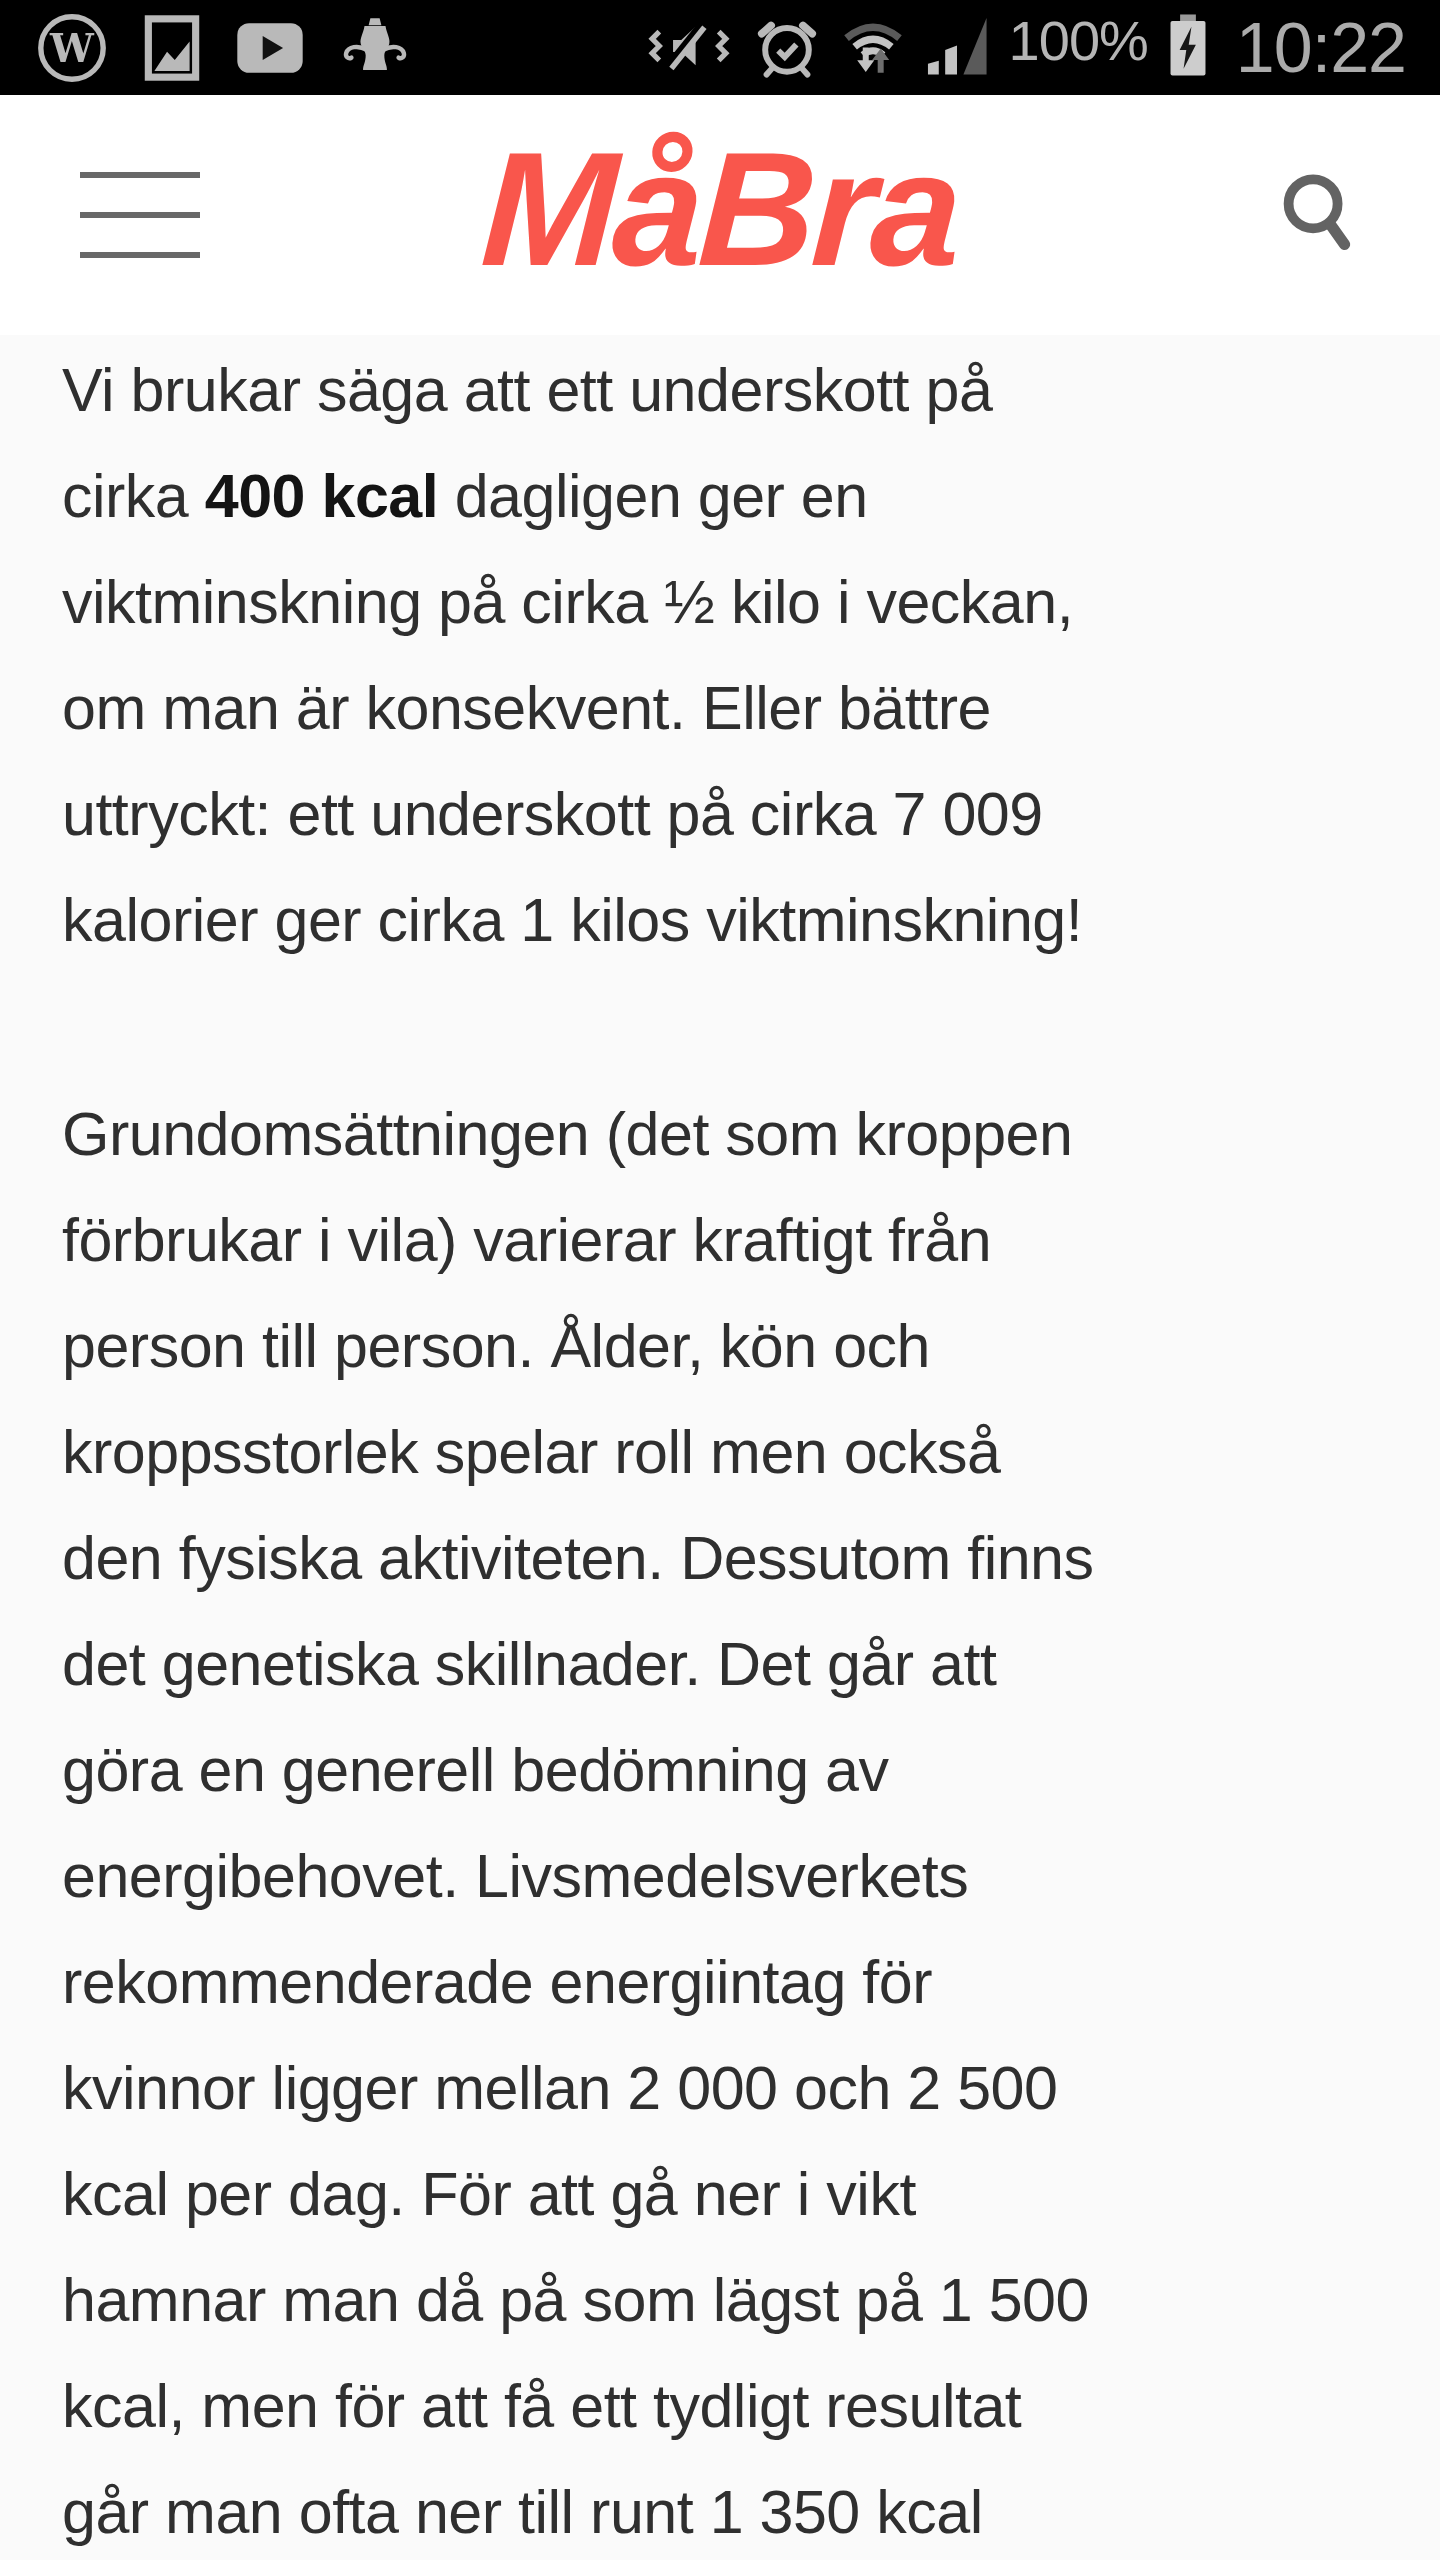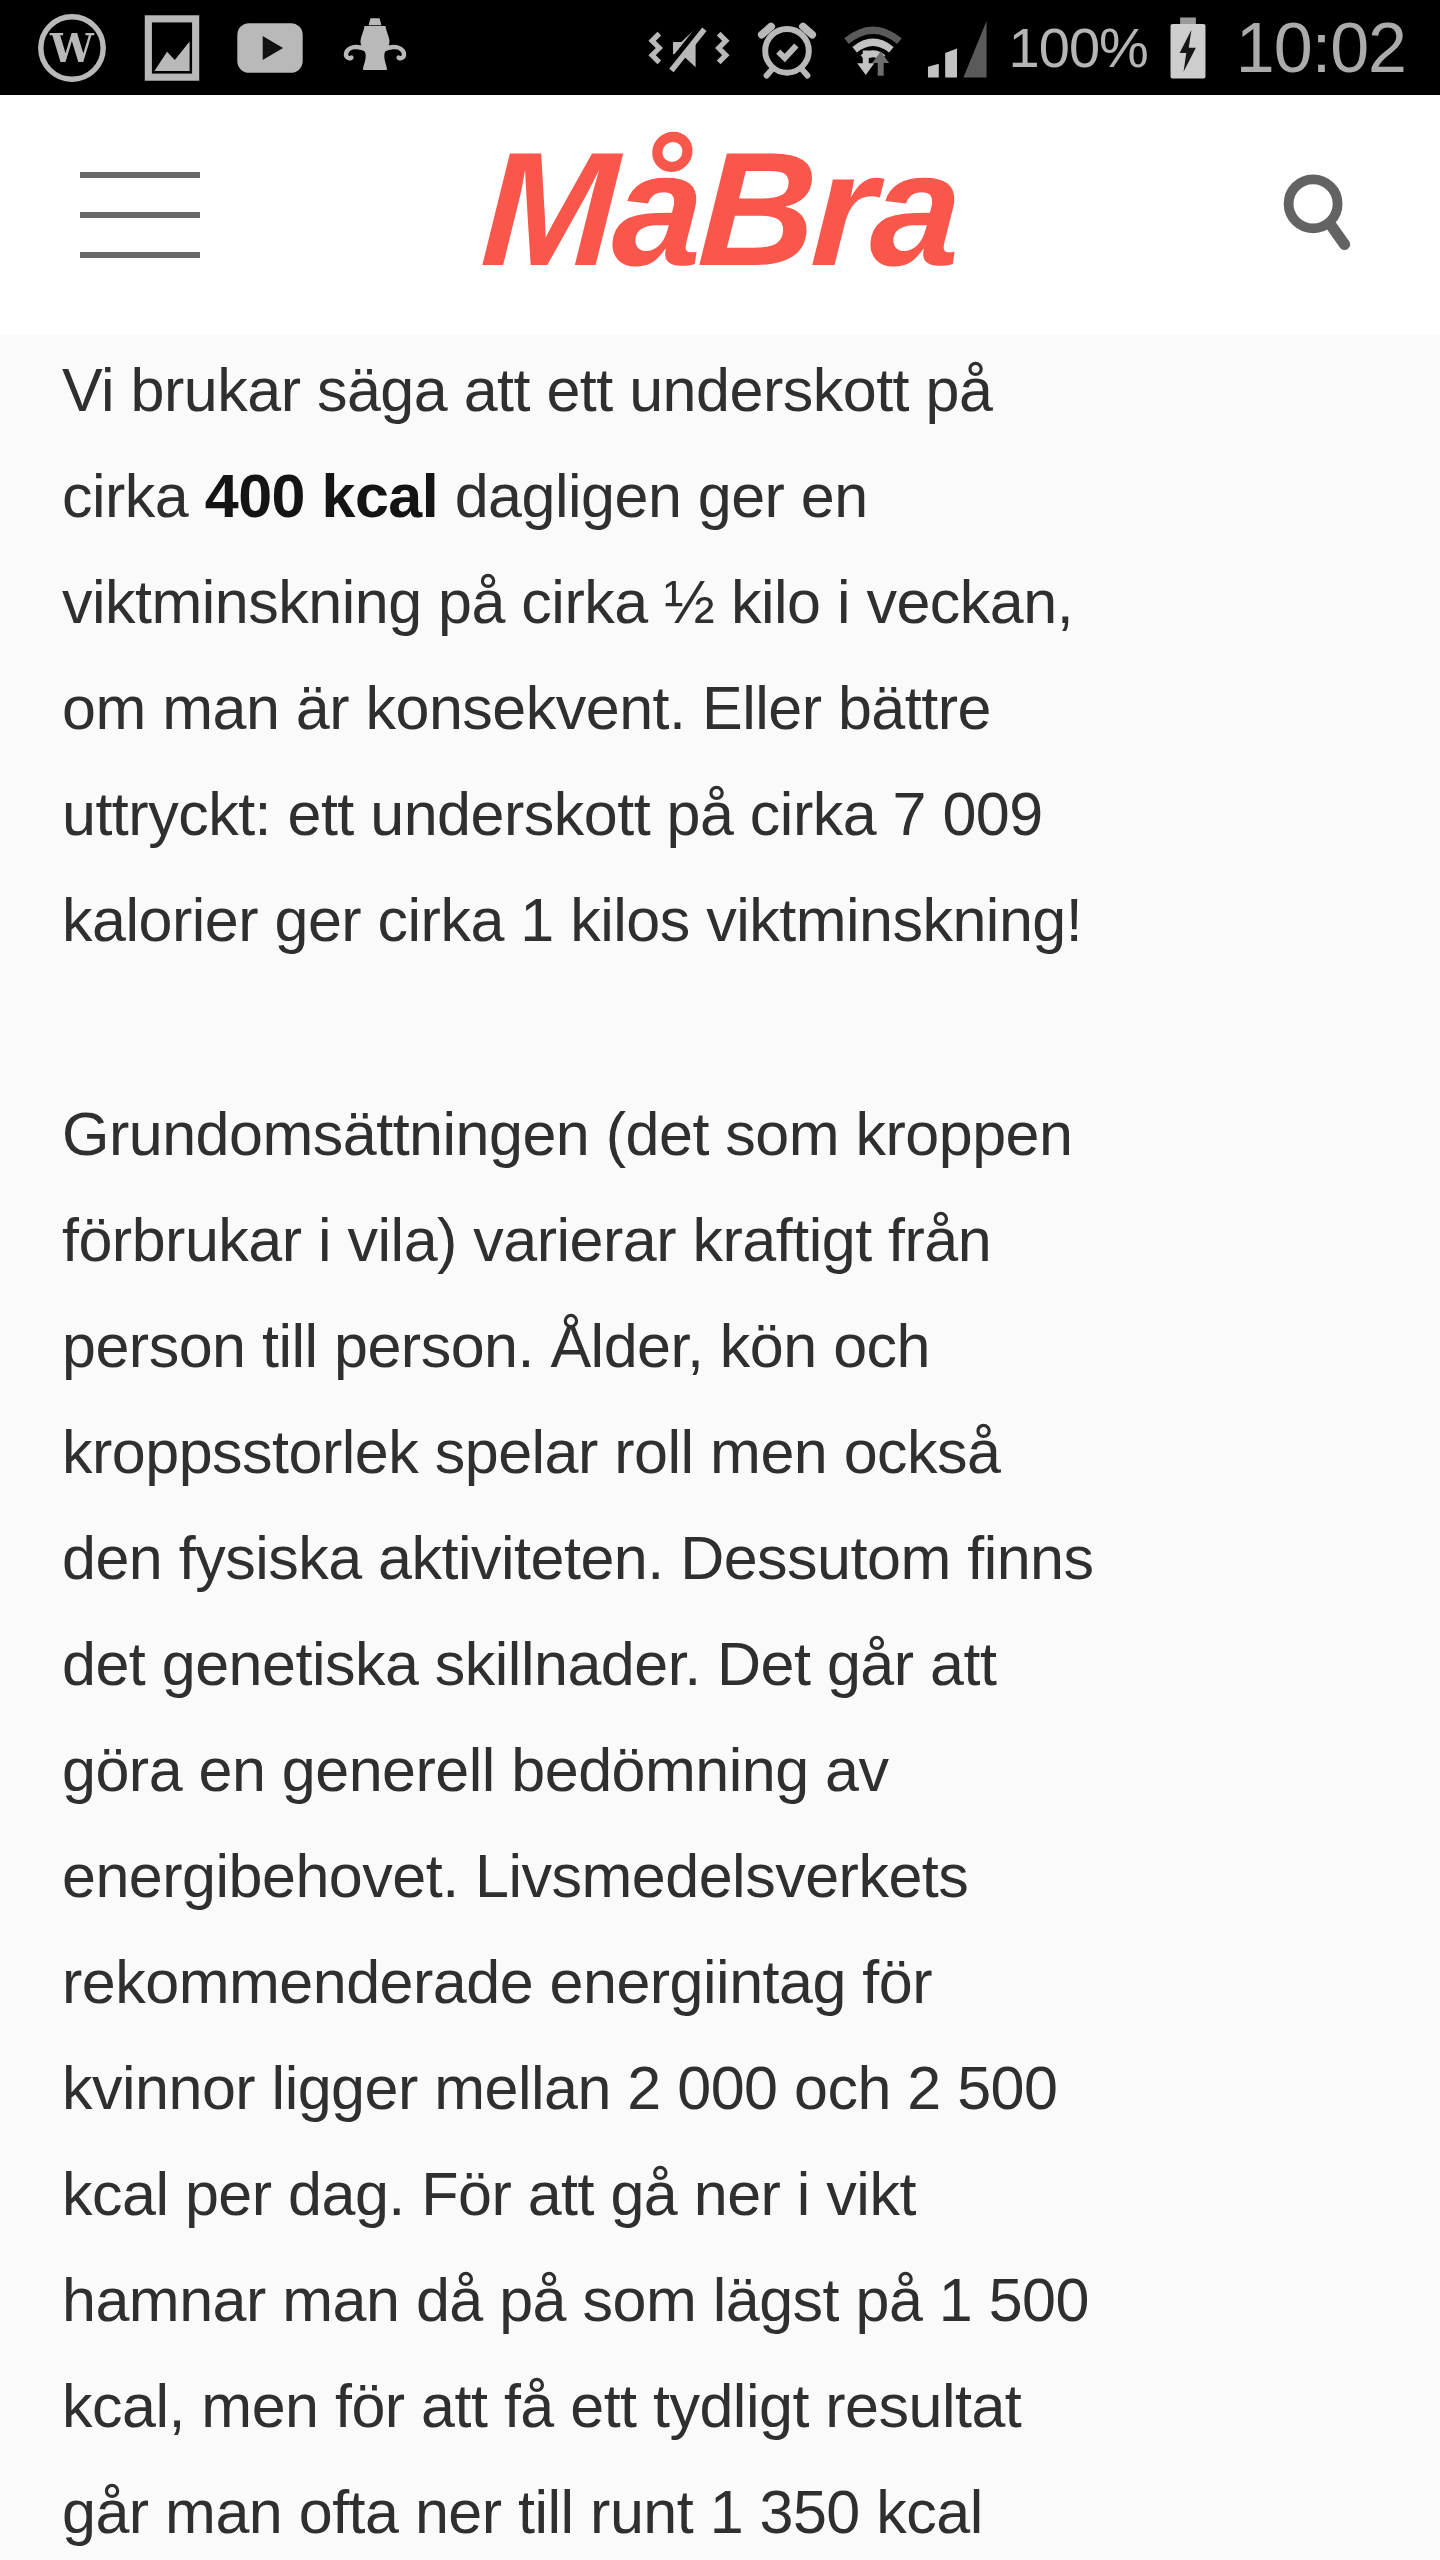--- a/index.html
+++ b/index.html
@@ -6,21 +6,21 @@
   body{
     width:1440px;height:2560px;overflow:hidden;background:#fafafa;
     font-family:"Liberation Sans","DejaVu Sans",sans-serif;
   }
   
   .status-bar{
     height:95px;background:#000;display:flex;align-items:center;
     padding:0 34px 0 36px;box-sizing:border-box;
   }
   .status-left{display:flex;align-items:center;gap:36px;}
-  .status-right{margin-left:auto;display:flex;align-items:center;gap:20px;}
+  .status-right{margin-left:auto;display:flex;gap:20px;}
   .sicon{display:block;}
   .status-text{color:#b5b5b5;font-weight:300;letter-spacing:-1px;line-height:1;}
   .percent{font-size:56px;}
   .clock{font-size:70px;margin-left:8px;color:#ababab;}
   
   .site-header{
     height:240px;background:#ffffff;display:flex;align-items:center;
     padding:0 80px;box-sizing:border-box;position:relative;
   }
   .menu-btn{
@@ -106,21 +106,21 @@
     </svg>
 
     <span class="status-text percent">100%</span>
 
     <svg class="sicon" width="40" height="64" viewBox="0 0 16 26">
       <rect x="4.8" y="0.6" width="6.4" height="3" fill="#9a9a9a"></rect>
       <rect x="0.9" y="3.2" width="14.2" height="22.2" rx="0.8" fill="#cdcdcd"></rect>
       <path d="M9.4 5.6 L4.6 15 h2.7 L6.2 22.6 L11.2 12.9 H8.3 Z" fill="#161616"></path>
     </svg>
 
-    <span class="status-text clock">10:02</span>
+    <span class="status-text clock">10:22</span>
   </div>
 </div>
 
 <header class="site-header">
   <button class="menu-btn" aria-label="menu">
     <span class="bar"></span>
     <span class="bar"></span>
     <span class="bar"></span>
   </button>
   <div class="logo">MåBra</div>

